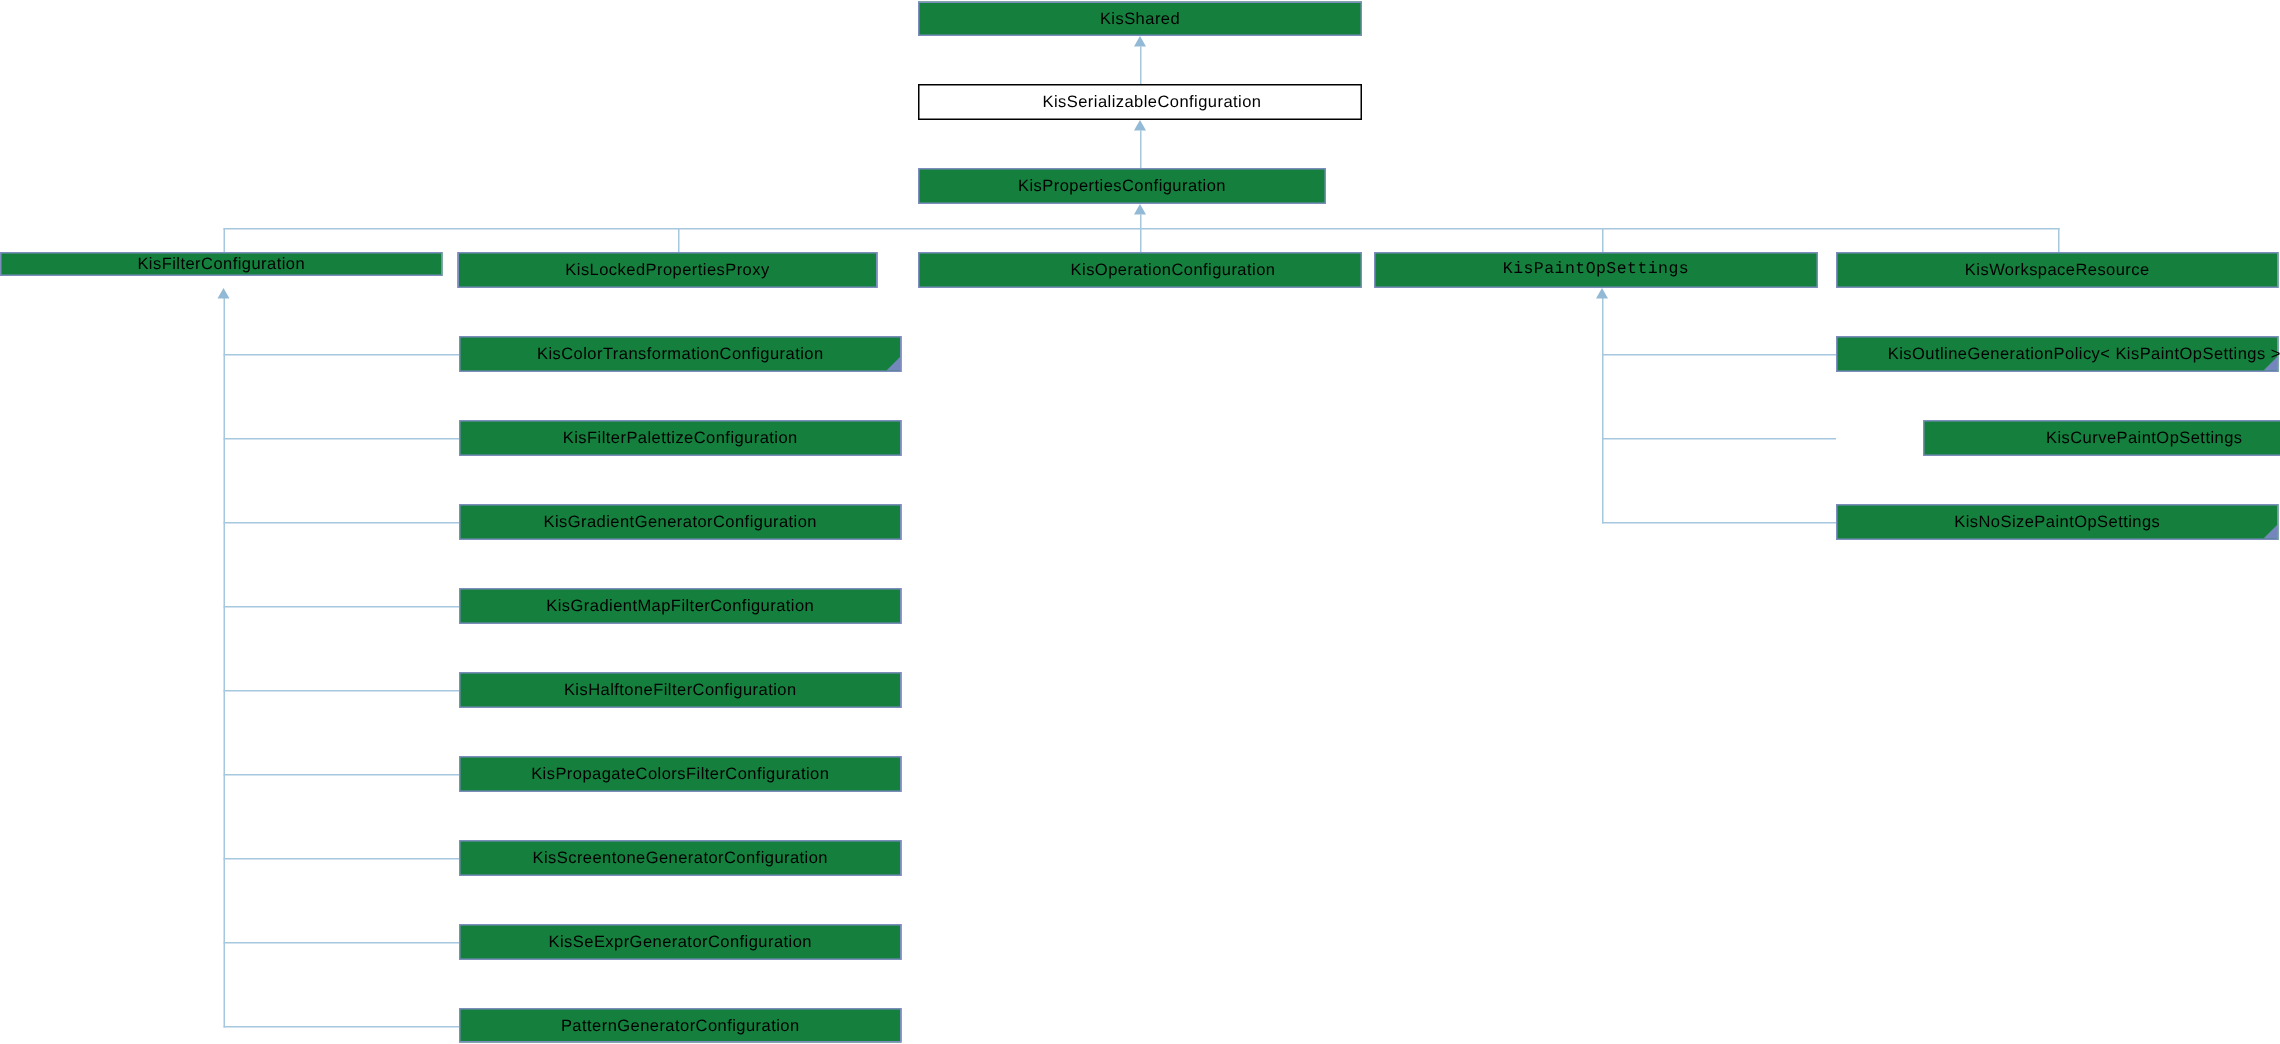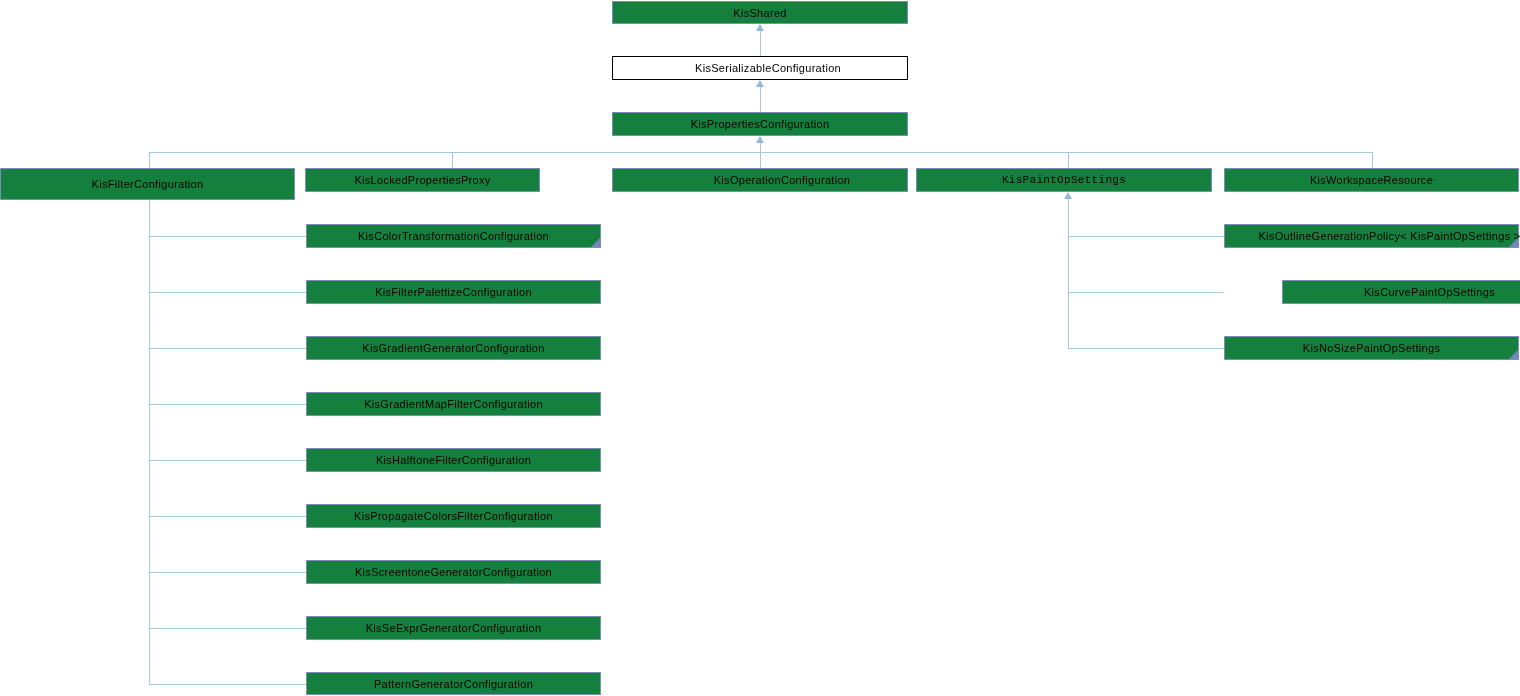--- a/index.html
+++ b/index.html
@@ -94,27 +94,27 @@
     <div class="arrow-up" style="left: 756px; top: 80px;"></div>
     <div class="arrow-up" style="left: 756px; top: 136px;"></div>
     <div class="arrow-up" style="left: 145px; top: 192px;"></div>
     <div class="arrow-up" style="left: 1064px; top: 192px;"></div>
     <div class="node" style="left: 612px; top: 1px; width: 296px; height: 23px;">
       <span class="node-label">KisShared</span>
     </div>
     <div class="node highlight" style="left: 612px; top: 56px; width: 296px; height: 24px; padding-left: 16px;">
       <span class="node-label">KisSerializableConfiguration</span>
     </div>
-    <div class="node" style="left: 612px; top: 112px; width: 296px; height: 24px;">
+    <div class="node" style="left: 612px; top: 112px; width: 272px; height: 24px;">
       <span class="node-label">KisPropertiesConfiguration</span>
     </div>
-    <div class="node" style="left: 0px; top: 168px; width: 295px; height: 32px;">
+    <div class="node" style="left: 0px; top: 168px; width: 295px; height: 16px;">
       <span class="node-label">KisFilterConfiguration</span>
     </div>
-    <div class="node" style="left: 305px; top: 168px; width: 235px; height: 24px;">
+    <div class="node" style="left: 305px; top: 168px; width: 280px; height: 24px;">
       <span class="node-label">KisLockedPropertiesProxy</span>
     </div>
     <div class="node" style="left: 612px; top: 168px; width: 296px; height: 24px; padding-left: 44px;">
       <span class="node-label">KisOperationConfiguration</span>
     </div>
     <div class="node" style="left: 916px; top: 168px; width: 296px; height: 24px; font-family: Liberation Mono, monospace;">
       <span class="node-label">KisPaintOpSettings</span>
     </div>
     <div class="node" style="left: 1224px; top: 168px; width: 295px; height: 24px;">
       <span class="node-label">KisWorkspaceResource</span>

